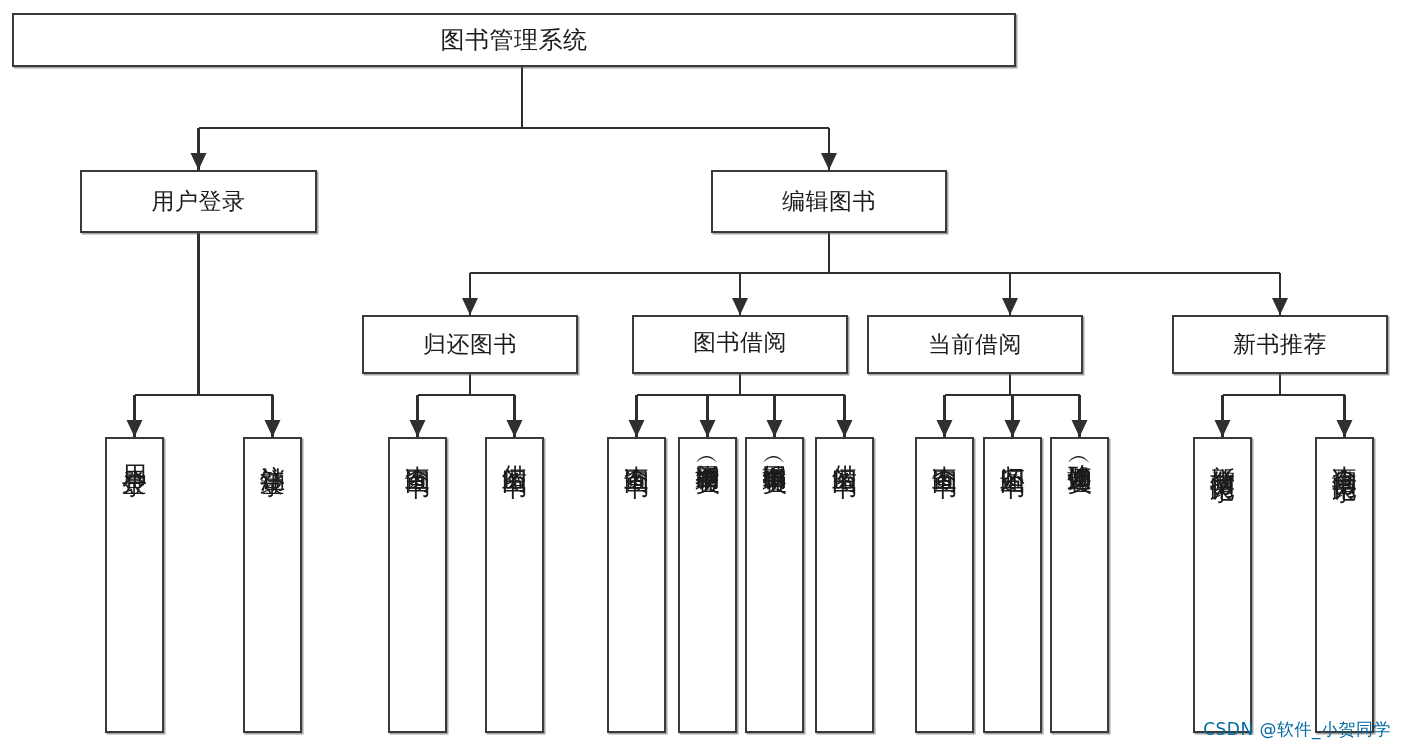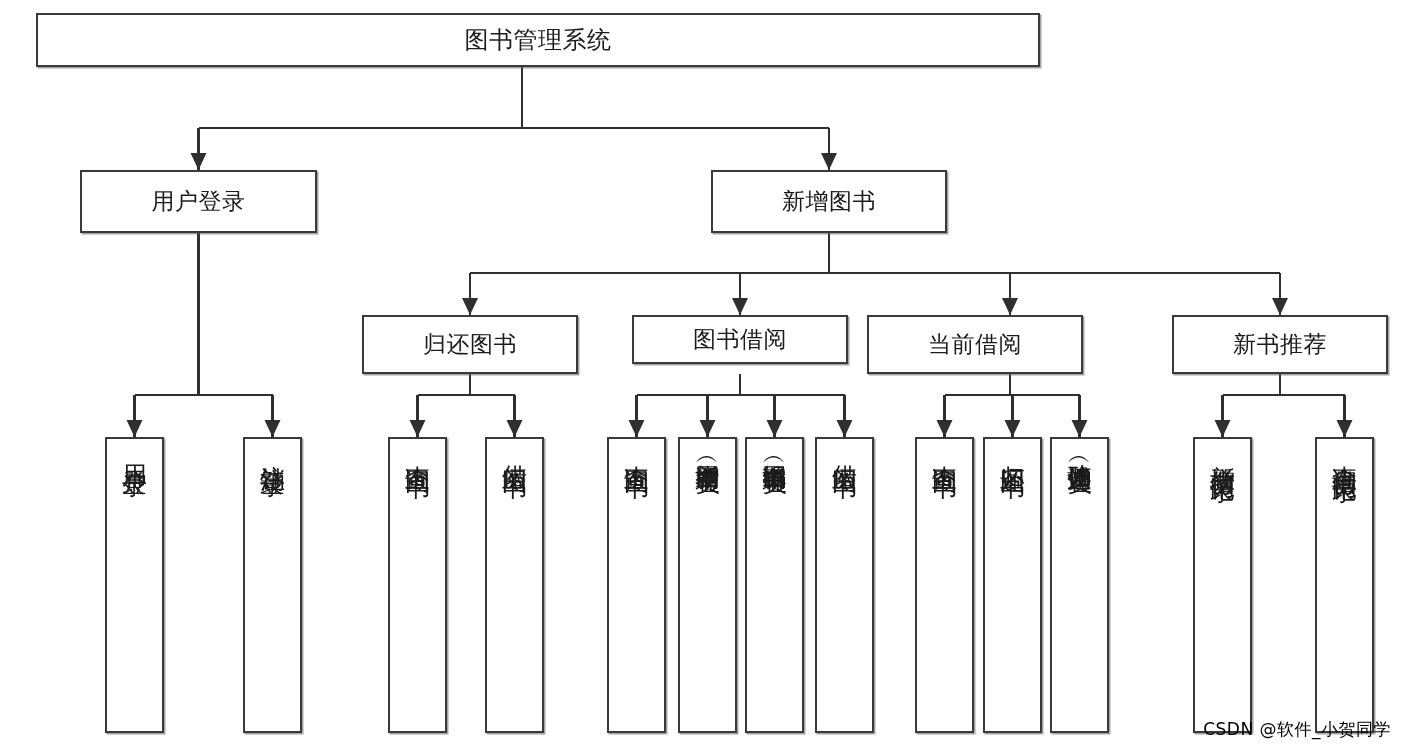--- a/index.html
+++ b/index.html
@@ -64,21 +64,21 @@
   }
   .node.v.tall .label {
     font-size: 24px;
     letter-spacing: 1px;
   }
   #watermark {
     position: absolute;
     right: 14px;
     bottom: 6px;
     font-size: 17px;
-    color: #000000;
+    color: #0369a1;
     letter-spacing: 0.5px;
     z-index: 3;
     white-space: nowrap;
     font-family: "DejaVu Sans", "Liberation Sans", sans-serif;
   }
 </style>
 </head>
 <body>
 
 <div id="canvas">
@@ -130,33 +130,33 @@
       <line x1="1079.5" y1="395" x2="1079.5" y2="437" stroke="#2f2f2f" stroke-width="2.6" shape-rendering="crispEdges"></line>
       <polygon points="1071.5,420 1087.5,420 1079.5,437" fill="#2f2f2f"></polygon>
       <line x1="1280" y1="374" x2="1280" y2="395" stroke="#2f2f2f" stroke-width="2.6" shape-rendering="crispEdges"></line>
       <line x1="1222.5" y1="395" x2="1344.5" y2="395" stroke="#2f2f2f" stroke-width="2.6" shape-rendering="crispEdges"></line>
       <line x1="1222.5" y1="395" x2="1222.5" y2="437" stroke="#2f2f2f" stroke-width="2.6" shape-rendering="crispEdges"></line>
       <polygon points="1214.5,420 1230.5,420 1222.5,437" fill="#2f2f2f"></polygon>
       <line x1="1344.5" y1="395" x2="1344.5" y2="437" stroke="#2f2f2f" stroke-width="2.6" shape-rendering="crispEdges"></line>
       <polygon points="1336.5,420 1352.5,420 1344.5,437" fill="#2f2f2f"></polygon>
     </svg>
   <div id="nodes">
-      <div class="node h root" style="left: 36px; top: 13px; width: 1004px; height: 54px;">
+      <div class="node h root" style="left: 12px; top: 13px; width: 1004px; height: 54px;">
         <span class="label">图书管理系统</span>
       </div>
       <div class="node h" style="left: 80px; top: 170px; width: 237px; height: 63px;">
         <span class="label">用户登录</span>
       </div>
       <div class="node h" style="left: 711px; top: 170px; width: 236px; height: 63px;">
-        <span class="label">新增图书</span>
+        <span class="label">编辑图书</span>
       </div>
       <div class="node h" style="left: 362px; top: 315px; width: 216px; height: 59px;">
         <span class="label">归还图书</span>
       </div>
-      <div class="node h" style="left: 632px; top: 315px; width: 216px; height: 49px;">
+      <div class="node h" style="left: 632px; top: 315px; width: 216px; height: 59px; font-family: Liberation Mono, monospace;">
         <span class="label">图书借阅</span>
       </div>
       <div class="node h" style="left: 867px; top: 315px; width: 216px; height: 59px;">
         <span class="label">当前借阅</span>
       </div>
       <div class="node h" style="left: 1172px; top: 315px; width: 216px; height: 59px;">
         <span class="label">新书推荐</span>
       </div>
       <div class="node v" style="left: 105px; top: 437px; width: 59px; height: 296px;">
         <span class="label">用户登录</span>

